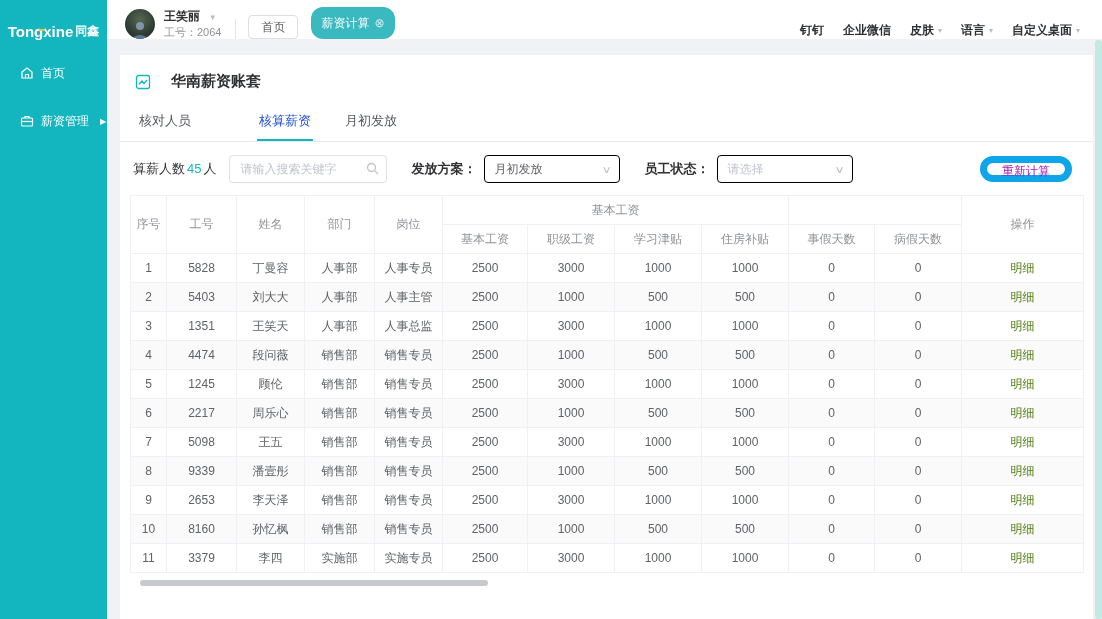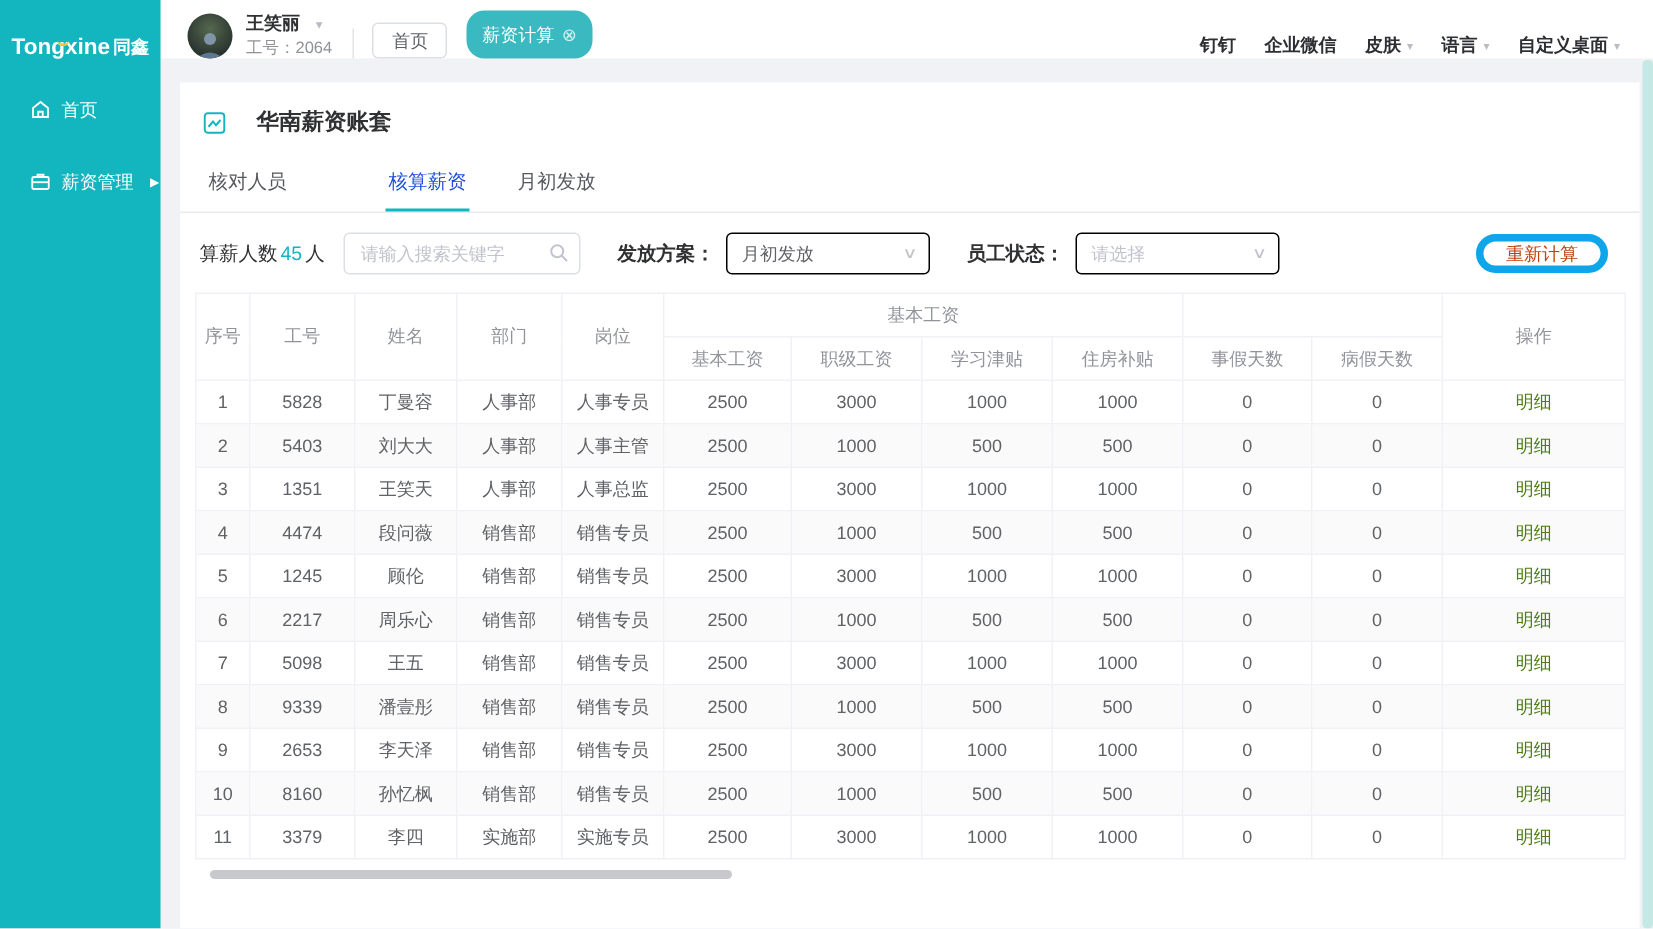--- a/index.html
+++ b/index.html
@@ -71,21 +71,21 @@
     font-family:"Liberation Sans","DejaVu Sans",sans-serif; }
   .search-box input::placeholder { color:#c0c4cc; }
   .search-ic { position:absolute; right:8px; top:7px; }
   .flabel { font-size:13px; font-weight:bold; color:#303133; margin-left:24px; }
   .select { width:136px; height:28px; border:1px solid #000000; border-radius:4px;
     margin-left:8px; display:flex; align-items:center; justify-content:space-between;
     padding:0 9px; font-size:12px; color:#606266; cursor:pointer; background:#fff; }
   .select .ph { color:#c0c4cc; }
   .sel-caret { color:#c0c4cc; font-size:10px; transform:scaleX(1.4); }
   .recalc { margin-left:auto; margin-right:9px; height:26px; padding:0 15px; font-size:12px;
-    color:#c2410c; background:#fff; border:5px solid #0ea5e9; border-radius:13px; cursor:pointer; }
+    color:#a21caf; background:#fff; border:7px solid #0ea5e9; border-radius:13px; cursor:pointer; }
 
   
   .table-wrap { padding:0 10px; }
   table { width:100%; table-layout:fixed; border-collapse:collapse; }
   th, td { border:1px solid #f0f1f5; font-weight:normal; text-align:center;
     font-size:12px; overflow:hidden; white-space:nowrap; }
   thead th { color:#909399; height:29px; background:#fff; }
   tbody td { color:#5f6266; height:29px; }
   tbody tr:nth-child(even) td { background:#fafafa; }
   .detail-link { color:#4d7c0f; cursor:pointer; text-decoration:none; }

